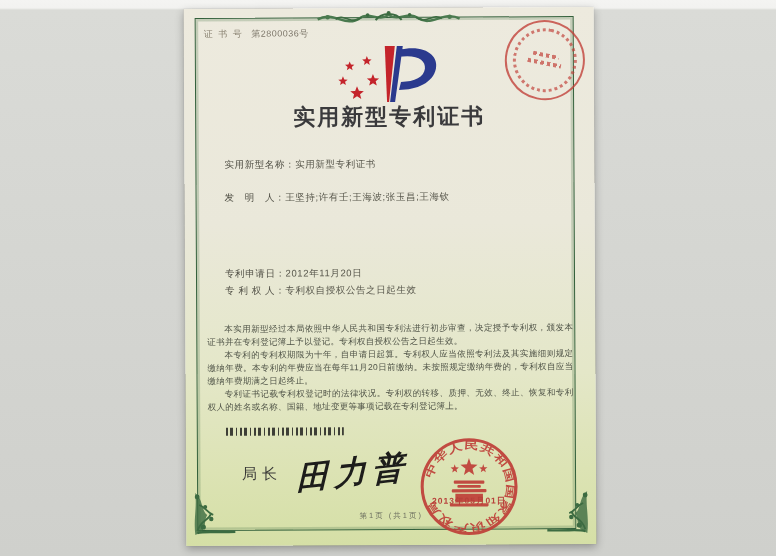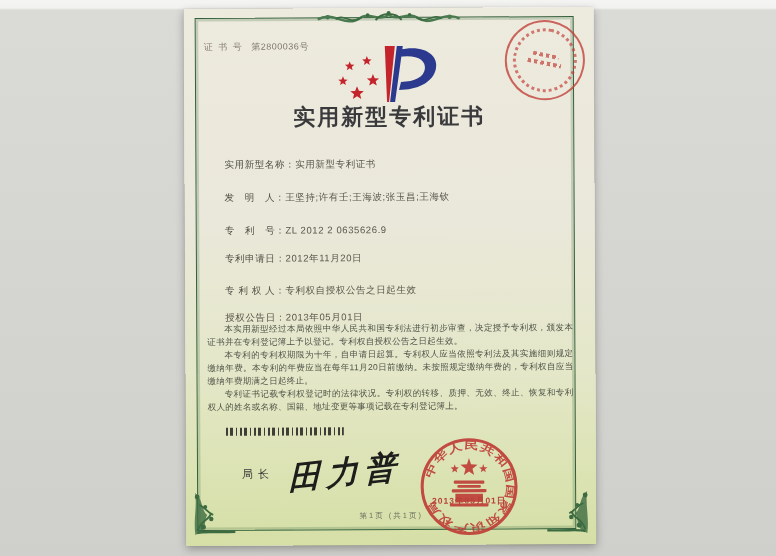--- a/index.html
+++ b/index.html
@@ -7,21 +7,21 @@
   .photo{position:relative;width:776px;height:556px;
     background:linear-gradient(180deg,#f4f4f2 0px,#f2f2f0 8px,#dadbd7 10px,#d5d6d2 45%,#cfd0cc 100%);}
   .paper{position:absolute;left:185px;top:8px;width:410px;height:537px;
     background:linear-gradient(180deg,#edeade 0%,#eae8da 40%,#e4e7c8 68%,#dce3b4 86%,#d5dfa6 100%);
     box-shadow:0 3px 9px rgba(0,0,0,.30),0 0 1px rgba(0,0,0,.25);
     transform:rotate(-0.3deg);}
   .frame{position:absolute;left:11px;top:9px;right:20px;bottom:15px;
     border:1.5px solid #33603b;
     box-shadow:inset 0 0 0 2.5px rgba(90,130,85,.28);}
   .ornament-top{position:absolute;left:132px;top:-2px;width:146px;height:26px;}
-  .cert-no{position:absolute;left:20px;top:32px;font-size:9px;color:#867f6e;
+  .cert-no{position:absolute;left:20px;top:19px;font-size:9px;color:#867f6e;
     letter-spacing:1.5px;white-space:nowrap;}
   .cert-no .num{margin-left:4px;letter-spacing:.5px;color:#7d776a;}
   
   .seal-tr{position:absolute;left:321px;top:13px;width:76px;height:76px;border-radius:50%;
     border:2.5px solid rgba(193,62,55,.85);transform:rotate(12deg);opacity:.92;}
   .seal-tr-ring{position:absolute;inset:6px;border-radius:50%;
     border:3px dotted rgba(193,62,55,.72);}
   .seal-tr-row{position:absolute;left:50%;height:4px;transform:translateX(-50%);
     background:repeating-linear-gradient(90deg,rgba(193,62,55,.75) 0 3.5px,transparent 3.5px 6.5px);}
   .seal-tr-row.r1{top:31px;width:26px;}
@@ -34,21 +34,21 @@
     letter-spacing:.6px;white-space:nowrap;}
   .field-row .lab{color:#504f45;text-align:center;}
   .paras{position:absolute;left:22px;top:314px;width:366px;}
   .paras p{margin:0;font-size:8.5px;line-height:13px;color:#4f5347;
     text-align:justify;text-indent:2em;letter-spacing:.3px;}
   .barcode{position:absolute;left:40px;top:419px;width:118px;height:8px;
     background:
       repeating-linear-gradient(90deg,#21211f 0 2px,transparent 2px 4px,#21211f 4px 7px,transparent 7px 10px,#21211f 10px 11px,transparent 11px 14px);
     opacity:.85;}
   .sig-row{position:absolute;left:56px;top:443px;display:flex;align-items:center;gap:14px;}
-  .sig-label{font-size:11px;letter-spacing:5px;color:#3a3a38;}
+  .sig-label{font-size:15px;letter-spacing:5px;color:#3a3a38;}
   .sig-name{font-family:"Liberation Serif",serif;font-size:32px;font-weight:bold;
     font-style:italic;color:#1d1d1b;transform:rotate(-6deg) skewX(-6deg);
     letter-spacing:6px;}
   .seal-bottom{position:absolute;left:232px;top:428px;width:102px;height:102px;}
   .seal-bottom svg{width:102px;height:102px;opacity:.92;}
   .seal-date{position:absolute;left:0;top:60px;width:102px;text-align:center;
     font-size:8.5px;font-weight:bold;color:#b8403a;letter-spacing:1px;}
   .footer{position:absolute;left:0;top:503px;width:410px;text-align:center;
     font-size:7.5px;letter-spacing:2px;color:#6d7060;}
   .flourish{position:absolute;top:476px;width:50px;height:52px;}
@@ -98,31 +98,25 @@
     </svg>
 
     <h1 class="title">实用新型专利证书</h1>
 
     <div class="field-row" style="top:150px">
       <span class="lab">实用新型名称：</span><span>实用新型专利证书</span>
     </div>
     <div class="field-row" style="top:183px">
       <span class="lab">发　明　人：</span><span>王坚持;许有壬;王海波;张玉昌;王海钦</span>
     </div>
-    <div class="field-row" style="top:216px">
-      <span class="lab">专　利　号：</span><span>ZL 2012 2 0635626.9</span>
-    </div>
-    <div class="field-row" style="top:244px">
+    <div class="field-row" style="top:259px">
       <span class="lab">专利申请日：</span><span>2012年11月20日</span>
     </div>
     <div class="field-row" style="top:276px">
       <span class="lab">专 利 权 人：</span><span>专利权自授权公告之日起生效</span>
-    </div>
-    <div class="field-row" style="top:303px">
-      <span class="lab">授权公告日：</span><span>2013年05月01日</span>
     </div>
 
     <div class="paras">
       <p>本实用新型经过本局依照中华人民共和国专利法进行初步审查，决定授予专利权，颁发本证书并在专利登记簿上予以登记。专利权自授权公告之日起生效。</p>
       <p>本专利的专利权期限为十年，自申请日起算。专利权人应当依照专利法及其实施细则规定缴纳年费。本专利的年费应当在每年11月20日前缴纳。未按照规定缴纳年费的，专利权自应当缴纳年费期满之日起终止。</p>
       <p>专利证书记载专利权登记时的法律状况。专利权的转移、质押、无效、终止、恢复和专利权人的姓名或名称、国籍、地址变更等事项记载在专利登记簿上。</p>
     </div>
 
     <div class="barcode"></div>
 

